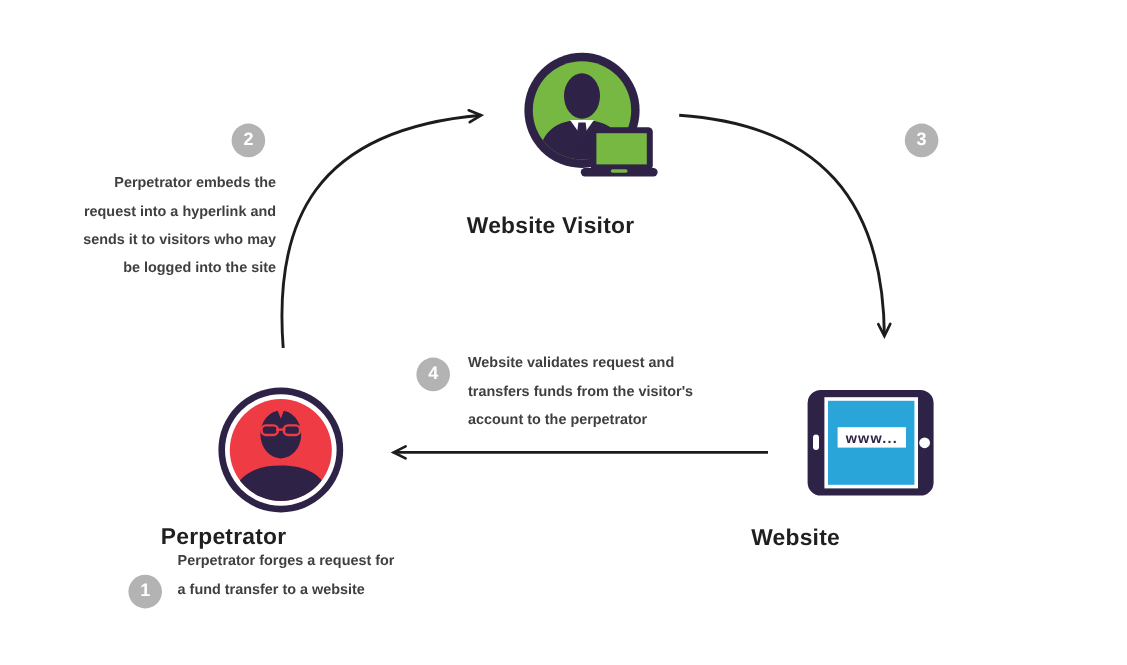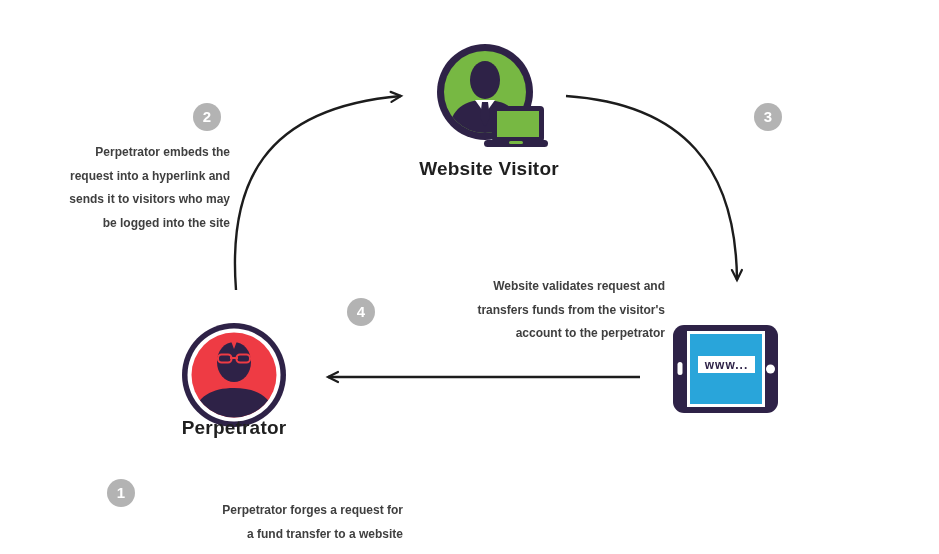--- a/index.html
+++ b/index.html
@@ -6,23 +6,24 @@
   .canvas{
     position:relative;
     width:939px;height:554px;
     background:#ffffff;
     font-family:"Liberation Sans", sans-serif;
     overflow:hidden;
   }
   .arrows{position:absolute;left:0;top:0;width:939px;height:554px;}
   .node-icon{position:absolute;}
   .node-label{
-    position:absolute;width:200px;text-align:center;
+    position:absolute;width:200px;text-align:left;
     font-weight:bold;font-size:19px;color:var(--label_color);
     letter-spacing:.2px;
+    margin-top:20px;
   }
   .label-visitor{left:389px;top:158px;}
   .label-perpetrator{left:134px;top:417px;}
   .label-website{left:626px;top:418px;}
   .icon-visitor{left:435px;top:40px;}
   .icon-perpetrator{left:179px;top:320px;}
   .icon-website{left:668px;top:319px;}
   .badge{
     position:absolute;width:28px;height:28px;border-radius:50%;
     background:var(--badge_gray);color:#ffffff;
@@ -31,24 +32,24 @@
   .badge-1{left:107px;top:479px;}
   .badge-2{left:193px;top:103px;}
   .badge-3{left:754px;top:103px;}
   .badge-4{left:347px;top:298px;}
   .step-text{
     position:absolute;
     font-size:12px;line-height:23.5px;color:var(--text_color);
     white-space:pre-line;
     font-weight:bold;
   }
-  .text-1{left:148px;top:499px;width:255px;text-align:right;}
+  .text-1{left:148px;top:456px;width:255px;text-align:left;}
   .text-2{left:6px;top:141px;width:224px;text-align:right;}
   .text-3{left:752px;top:140px;width:180px;text-align:left;}
-  .text-4{left:390px;top:275px;width:275px;text-align:right;}
+  .text-4{left:390px;top:291px;width:275px;text-align:left;}
   .www-text{
     font-family:"Liberation Sans", sans-serif;
     font-weight:bold;font-size:12px;letter-spacing:1px;
   }
 </style>
 </head>
 <body>
 
 <div class="canvas">
 
@@ -110,20 +111,21 @@
     <rect x="5" y="6" width="105" height="88" rx="11" fill="var(--purple)"></rect>
     <rect x="19" y="12" width="78" height="76" fill="#ffffff"></rect>
     <rect x="22" y="15" width="72" height="70" fill="var(--blue)"></rect>
     <rect x="9.5" y="43" width="5" height="13" rx="2.5" fill="#ffffff"></rect>
     <circle cx="102.5" cy="50" r="4.5" fill="#ffffff"></circle>
     <g>
       <rect x="30" y="37" width="57" height="17" fill="#ffffff"></rect>
       <text class="www-text" x="58.5" y="50" text-anchor="middle" fill="var(--purple)">www...</text>
     </g>
   </svg>
+  <div class="node-label label-website">Website</div>
 
   <div class="badge badge-1">1</div>
   <div class="step-text text-1">Perpetrator forges a request for
 a fund transfer to a website</div>
 
   <div class="badge badge-2">2</div>
   <div class="step-text text-2">Perpetrator embeds the
 request into a hyperlink  and
 sends it to visitors who may
 be logged into the site</div>

